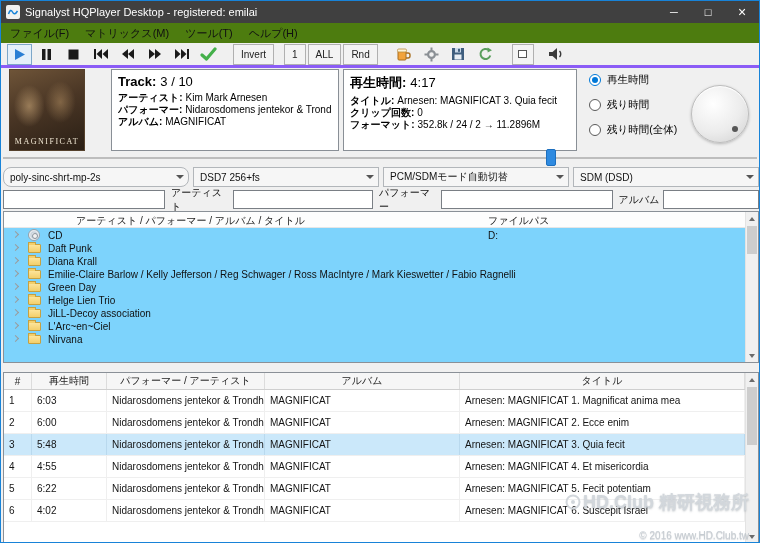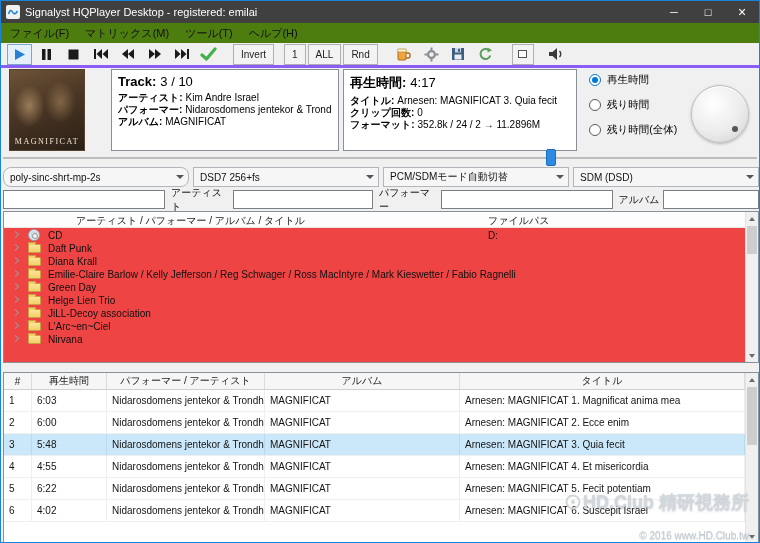--- a/index.html
+++ b/index.html
@@ -62,21 +62,21 @@
   .combo{position:absolute;top:166px;height:20px;background:#f6f6f6;border:1px solid #b2b6ba;display:flex;align-items:center;padding:0 18px 0 6px;font-size:10px;color:#111;}
   .combo-value{white-space:nowrap;overflow:hidden;}
   .combo-arrow{position:absolute;right:0;top:0;bottom:0;width:16px;display:flex;align-items:center;justify-content:center;}
   .combo-arrow::after{content:"";border:4px solid transparent;border-top-color:#555;margin-top:4px;}
 
   
   .search-input{position:absolute;top:189px;height:19px;border:1px solid #7a7f85;background:#fff;font-size:10px;padding:0 4px;font-family:inherit;}
   .search-label{position:absolute;top:189px;height:19px;display:flex;align-items:center;justify-content:center;font-size:10px;color:#111;}
 
   
-  .tree-panel{position:absolute;left:2px;top:210px;width:756px;height:152px;background:#ef4444;border:1px solid #8a9097;overflow:hidden;text-align:center;}
+  .tree-panel{position:absolute;left:2px;top:210px;width:756px;height:152px;background:#7dd3fc;border:1px solid #8a9097;overflow:hidden;text-align:center;}
   .tree-header{position:relative;height:16px;background:#fdfdfd;border-bottom:1px solid #e6e6e6;font-size:10px;color:#222;}
   .tree-header .h1{position:absolute;left:72px;top:2px;}
   .tree-header .h2{position:absolute;left:484px;top:2px;}
   .tree-rows{position:absolute;left:0;top:17px;right:13px;bottom:0;overflow:hidden;}
   .lib-row{position:relative;height:13px;font-size:10px;line-height:13px;color:#101010;}
   .expander{position:absolute;left:9px;top:3px;width:5px;height:5px;border-top:1px solid #9b9b9b;border-right:1px solid #9b9b9b;transform:rotate(45deg);}
   .lib-icon{position:absolute;left:24px;top:2px;width:13px;height:9px;}
   .lib-icon.folder{background:linear-gradient(#fce49a,#f3cf6b);border:1px solid #c7a140;border-radius:1px;}
   .lib-icon.folder::before{content:"";position:absolute;left:-1px;top:-3px;width:6px;height:2px;background:#f3cf6b;border:1px solid #c7a140;border-bottom:none;}
   .lib-icon.cd{left:24px;top:0;width:12px;height:12px;border-radius:50%;background:radial-gradient(circle,#ffffff 12%,#c7d1da 40%,#eef2f5 68%,#a9b3bc);border:1px solid #98a2ab;}
@@ -229,21 +229,21 @@
   </div>
 
   <div class="album-art">
     <span>MAGNIFICAT</span>
   </div>
 
   <div class="info-box np-box">
     <div class="big-line">
       <b>Track:</b><span>3 / 10</span>
     </div>
-    <div class="small-line"><b>アーティスト:</b><span>Kim Andre Israel</span></div>
+    <div class="small-line"><b>アーティスト:</b><span>Kim Mark Arnesen</span></div>
     <div class="small-line"><b>パフォーマー:</b><span>Nidarosdomens jentekor &amp; TrondheimSolistene</span></div>
     <div class="small-line"><b>アルバム:</b><span>MAGNIFICAT</span></div>
   </div>
 
   <div class="info-box time-box">
     <div class="big-line">
       <b>再生時間:</b><span>4:17</span>
     </div>
     <div class="small-line"><b>タイトル:</b><span>Arnesen: MAGNIFICAT 3. Quia fecit</span></div>
     <div class="small-line"><b>クリップ回数:</b><span>0</span></div>

